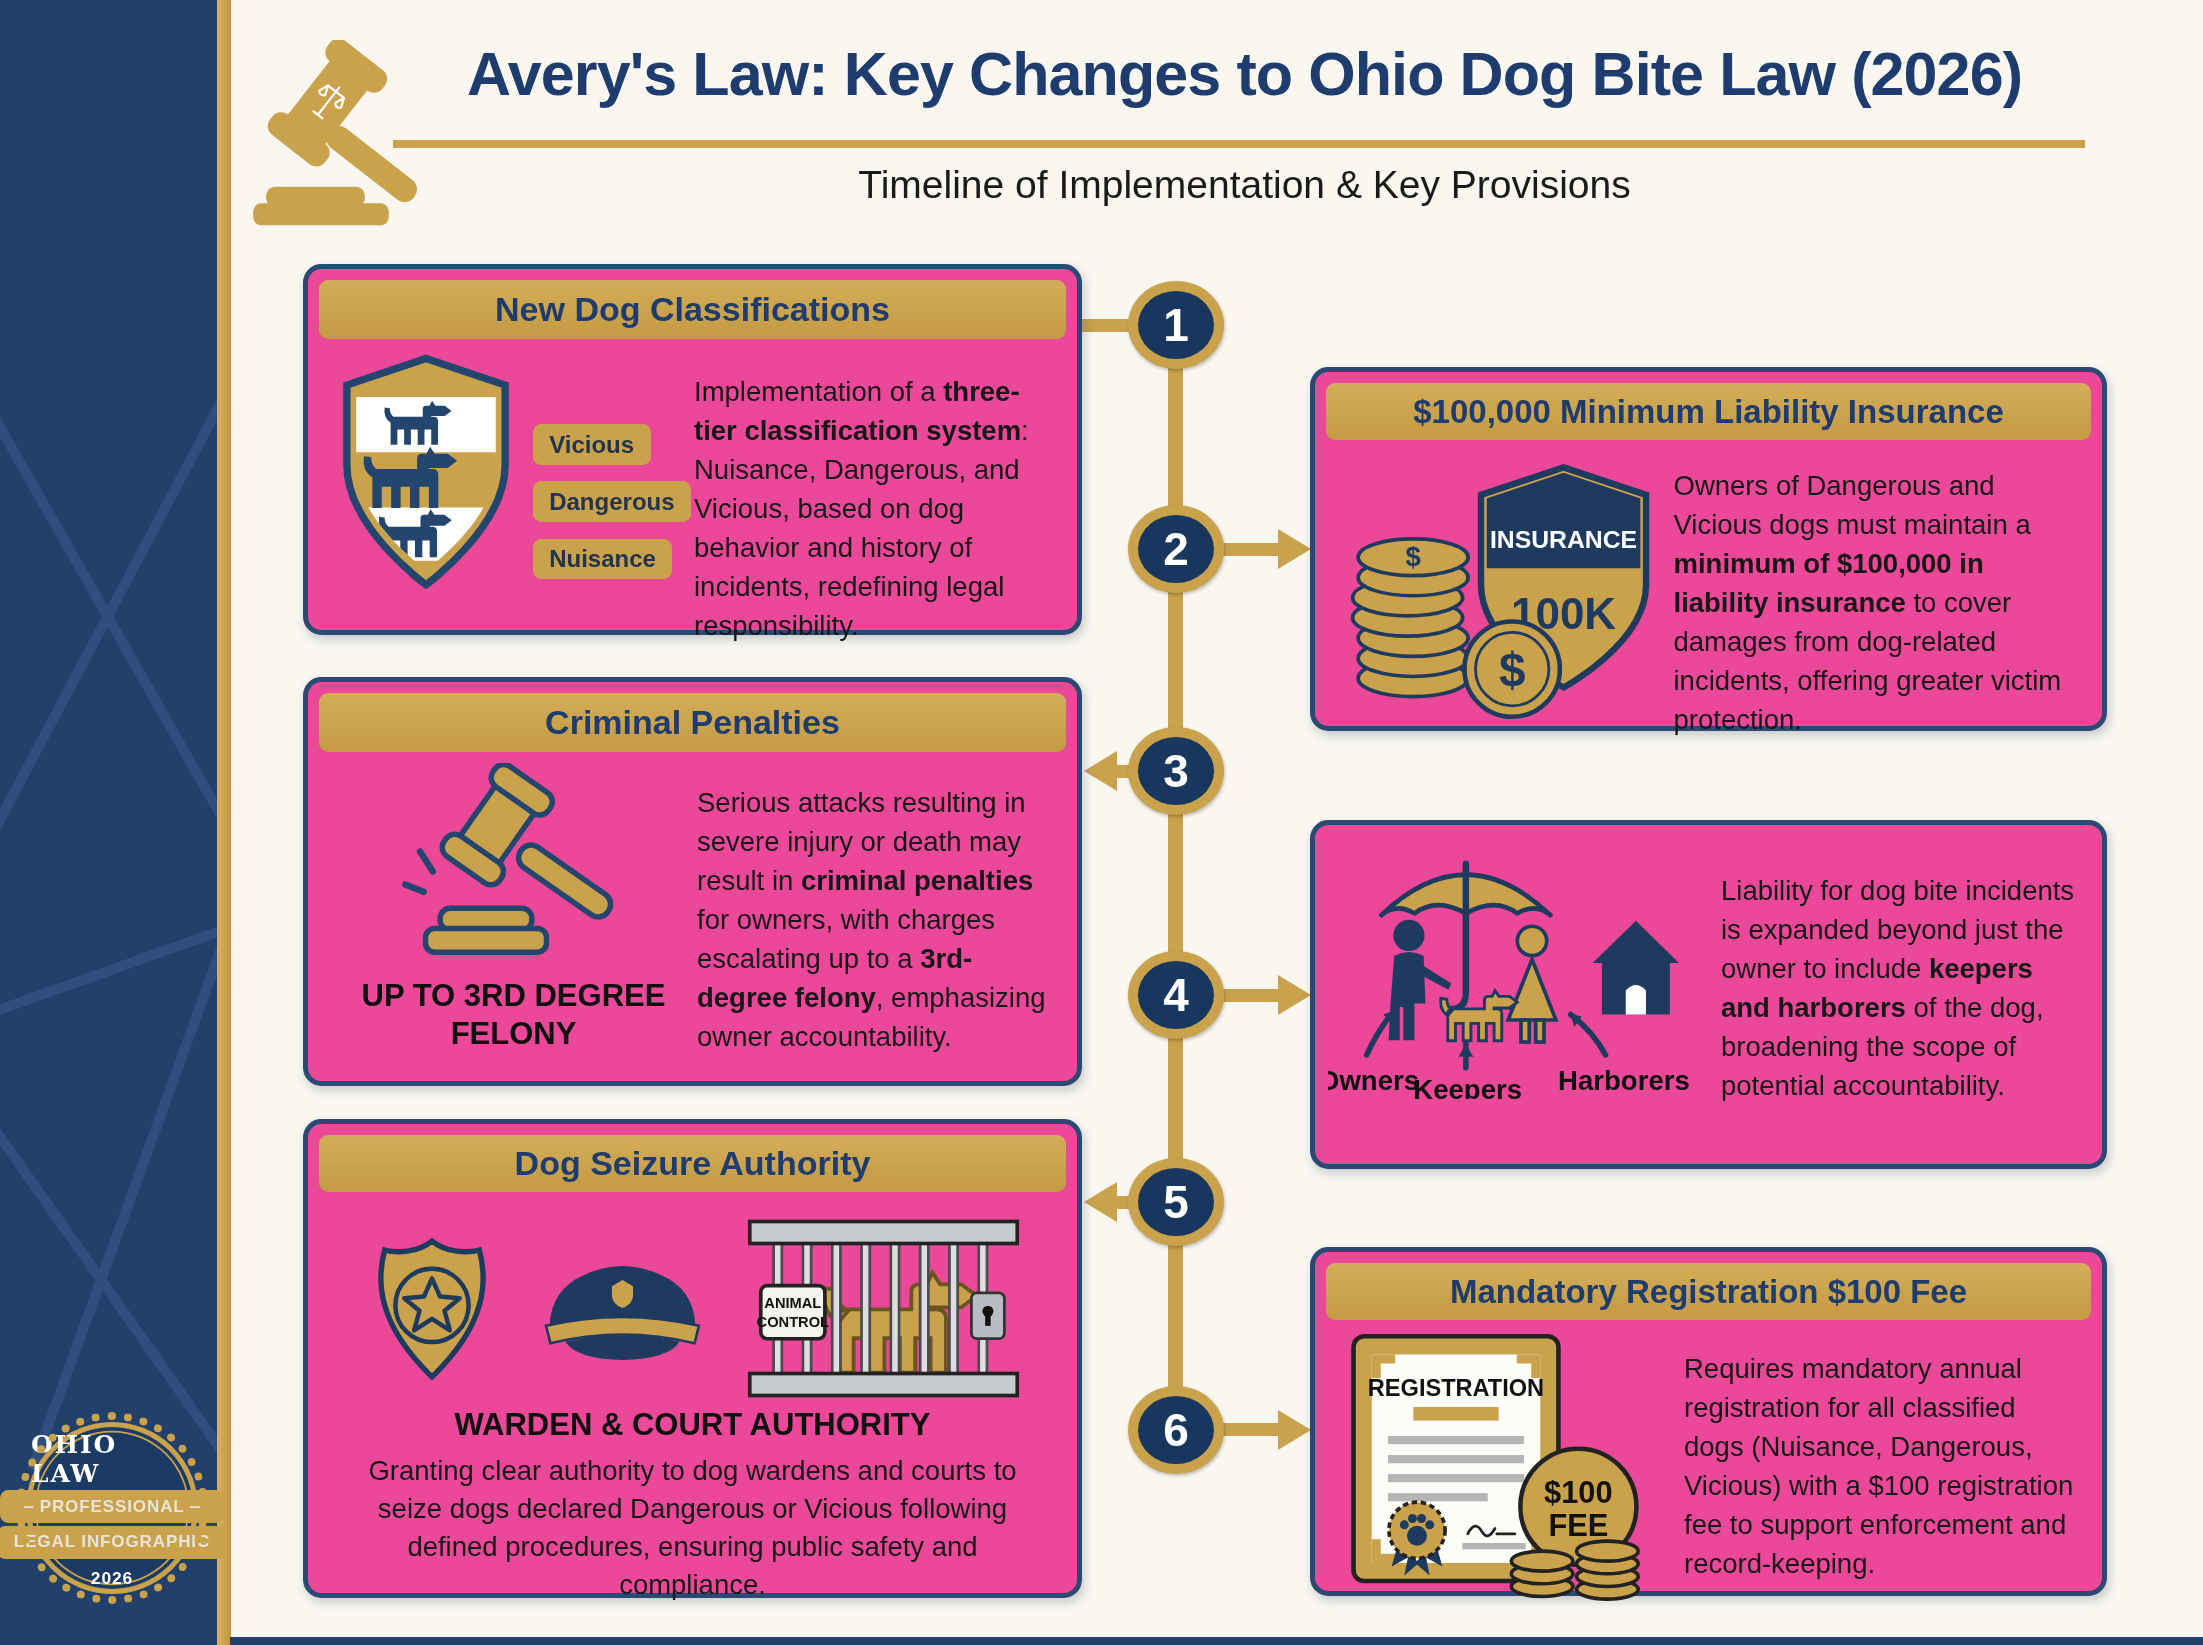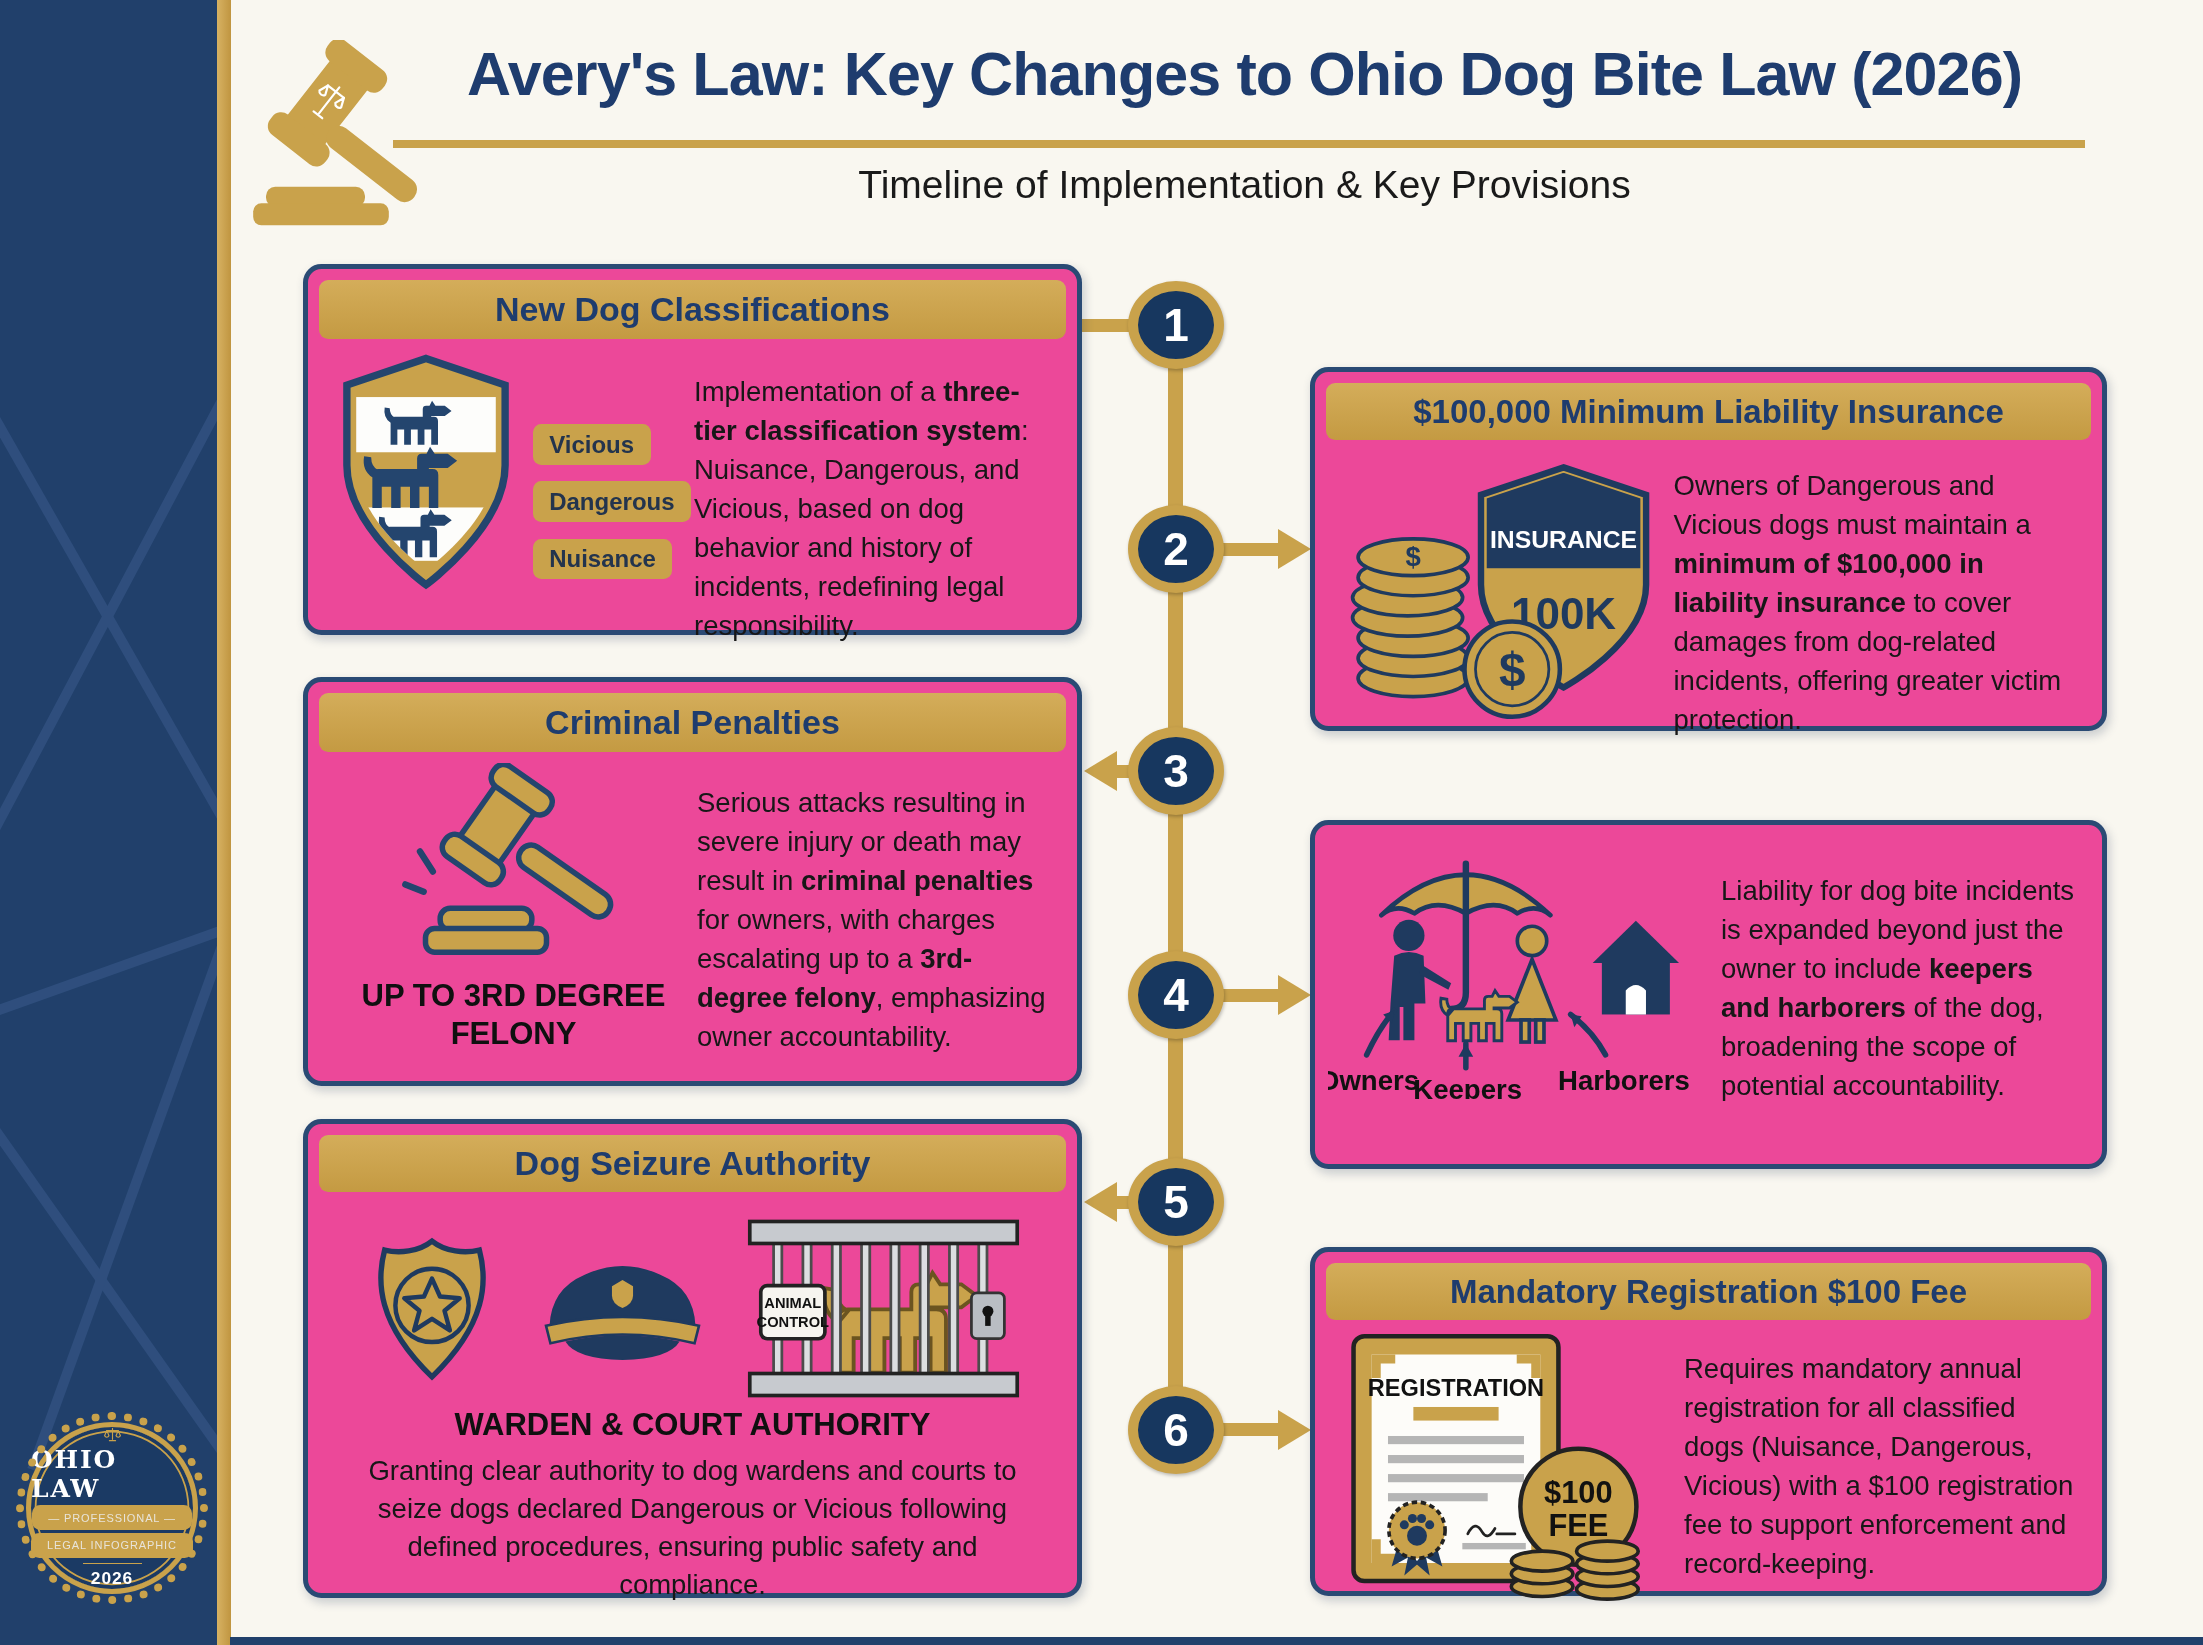--- a/index.html
+++ b/index.html
@@ -14,21 +14,21 @@
               background:linear-gradient(90deg,#d7b263,#c09540);}
   .bottom-strip{position:absolute;left:230px;bottom:0;width:1973px;height:9.2px;background:#21406b;}
 
   
   .seal{position:absolute;left:26px;top:1422px;width:162px;height:162px;border-radius:50%;
         background:#1b3a64;border:5.5px solid #c9a24b;outline:8.3px dotted #c9a24b;outline-offset:2.8px;
         display:flex;flex-direction:column;align-items:center;justify-content:center;color:#fff;
         box-shadow:inset 0 0 0 3.7px #1b3a64, inset 0 0 0 5.5px #c9a24b;}
   .seal .org{font-family:"DejaVu Serif","Liberation Serif",serif;font-weight:bold;font-size:25px;
              letter-spacing:1.8px;margin-top:1.8px;}
-  .seal .tag{font-size:11px;letter-spacing:0.9px;font-weight:normal;color:#e8e4da;margin-top:2.8px;}
+  .seal .tag{font-size:17px;letter-spacing:0.9px;font-weight:bold;color:#e8e4da;margin-top:2.8px;}
   .seal .divider{width:59px;height:1.8px;background:#c9a24b;margin:5.5px 0 3.7px 0;}
   .seal .year{font-size:17.4px;font-weight:bold;letter-spacing:0.9px;}
 
   
   .page-title{position:absolute;left:395px;top:39px;width:1699px;text-align:center;
               font-size:61px;font-weight:bold;color:#1e3c6e;letter-spacing:-0.9px;white-space:nowrap;}
   .title-underline{position:absolute;left:393px;top:140px;width:1692px;height:8.3px;background:#c9a24b;}
   .page-subtitle{position:absolute;left:395px;top:163px;width:1699px;text-align:center;
                  font-size:39px;color:#1a1a1a;}
   .header-gavel{position:absolute;left:244px;top:40px;}

